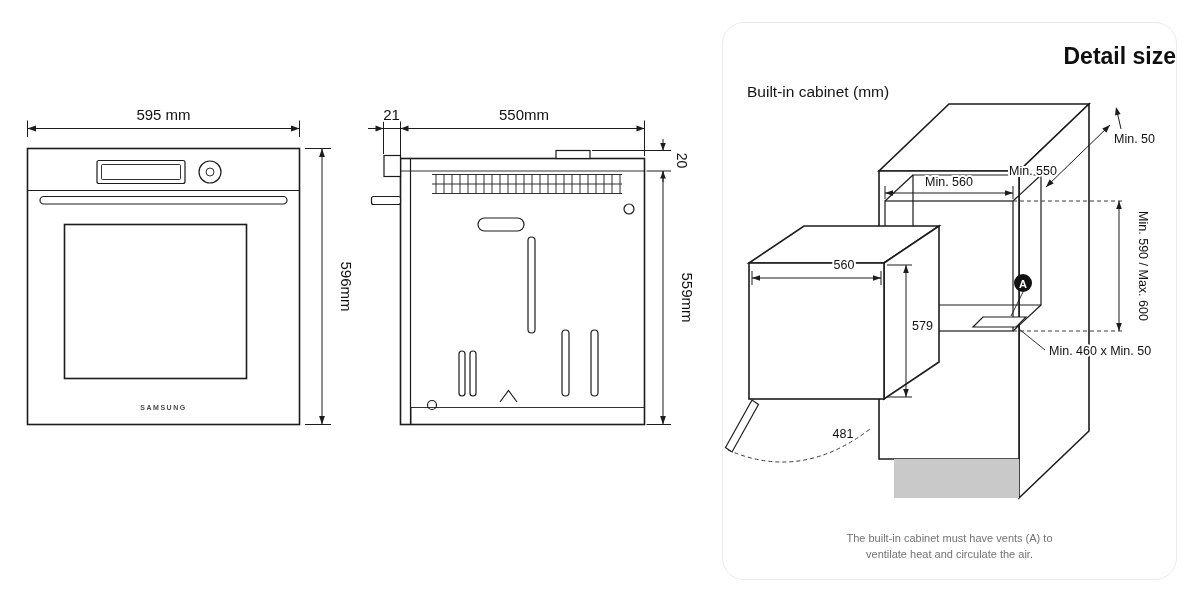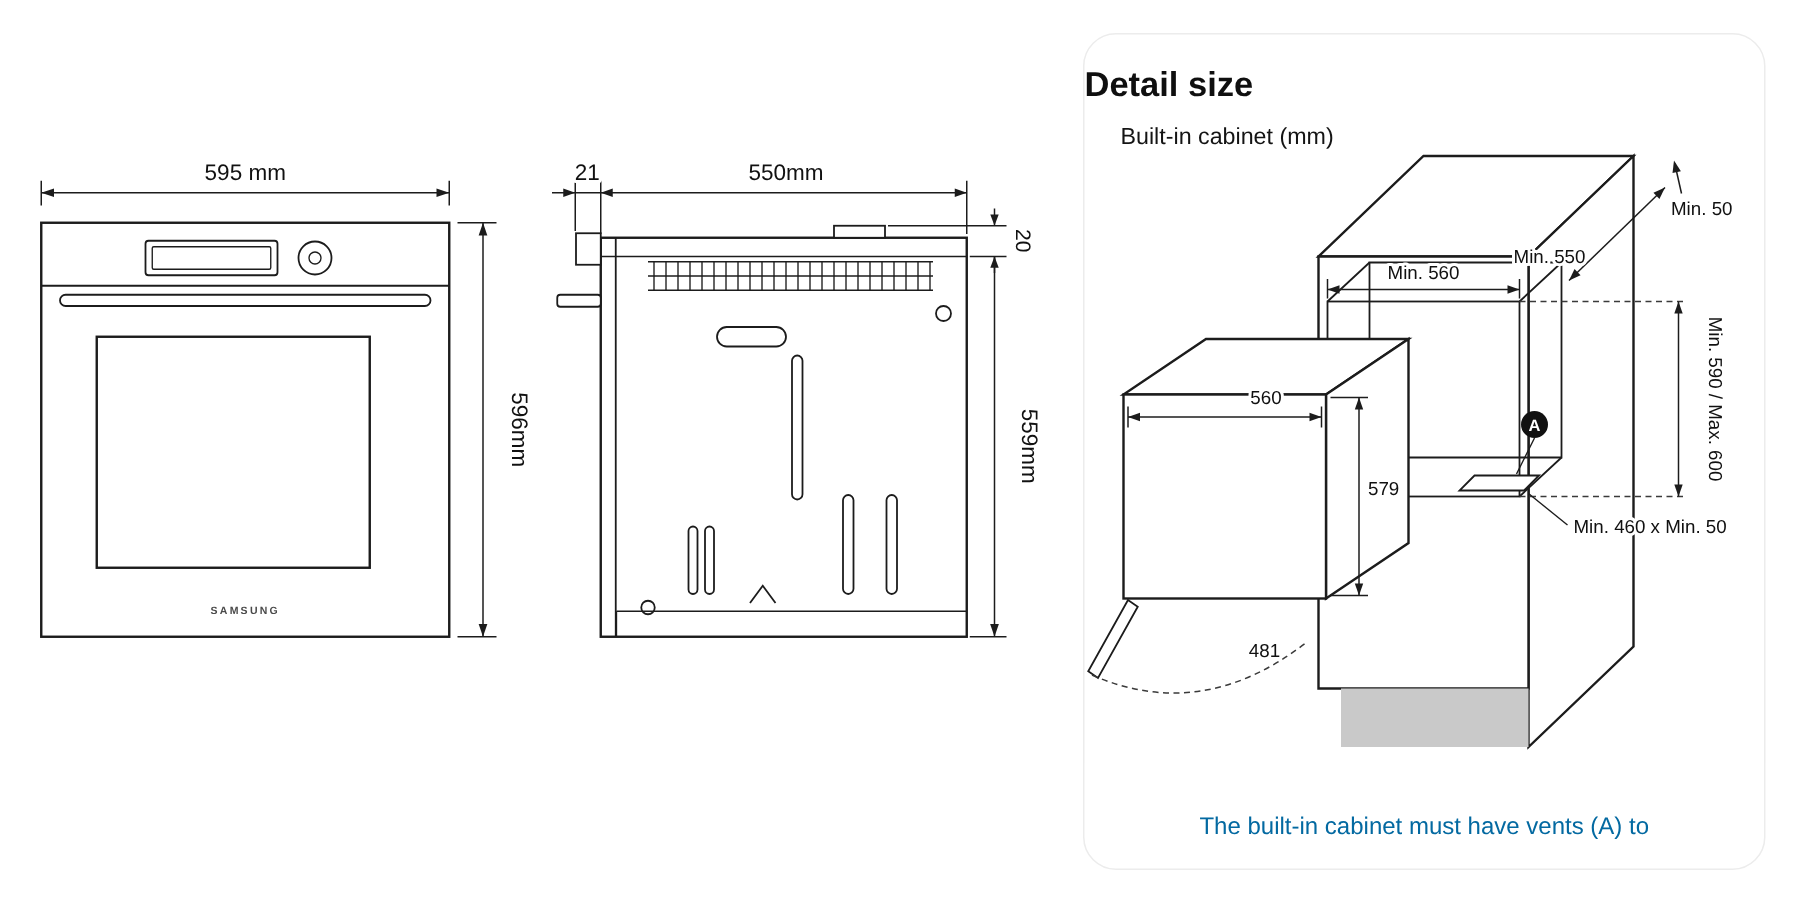--- a/index.html
+++ b/index.html
@@ -16,25 +16,25 @@
   .arr { fill:#1c1c1c; stroke:none; }
   .plinth { fill:#c9c9c9; stroke:none; }
   text.dl { font-size:15px; }
   text.dm { font-size:14px; }
   text.ds { font-size:12.5px; }
   text.brand { font-size:7px; font-weight:bold; letter-spacing:1.5px; fill:#4a4a4a; }
   .halo { paint-order:stroke; stroke:#fff; stroke-width:4px; stroke-linejoin:round; }
   
   .card { position:absolute; left:722px; top:22px; width:455px; height:558px;
           background:#fff; border:1.5px solid #ececec; border-radius:22px; box-sizing:border-box; }
-  .card-title { margin:0; padding-top:20px; text-align:left; font-size:23px; font-weight:700; color:#0f0f0f; }
+  .card-title { margin:0; padding-top:20px; text-align:right; font-size:23px; font-weight:700; color:#0f0f0f; }
   .card-subtitle { position:absolute; left:24px; top:60px; font-size:15.5px; color:#141414;text-align:right; }
   .card-svg { position:absolute; left:0; top:73px; }
   .card-caption { position:absolute; left:0; bottom:16px; width:100%; text-align:center;
-                  font-size:16px; line-height:1.45; color:#0369a1; }
+                  font-size:11px; line-height:1.45; color:#737373; }
 </style>
 </head>
 <body>
 
 <div class="stage">
 
   <svg width="720" height="603" viewBox="0 0 720 603" style="position:absolute;left:0;top:0">
 
     <g>
       <rect x="27.5" y="148.5" width="272" height="276" class="s15"></rect>
@@ -211,16 +211,17 @@
         <text x="911" y="329" text-anchor="start" class="ds halo">579</text>
       </g>
 
       <g>
         <text x="842" y="437" text-anchor="middle" class="ds halo">481</text>
       </g>
     </svg>
 
     <div class="card-caption">
       <div>The built-in cabinet must have vents (A) to</div>
+      <div>ventilate heat and circulate the air.</div>
     </div>
   </div>
 
 </div>
 
 </body></html>

